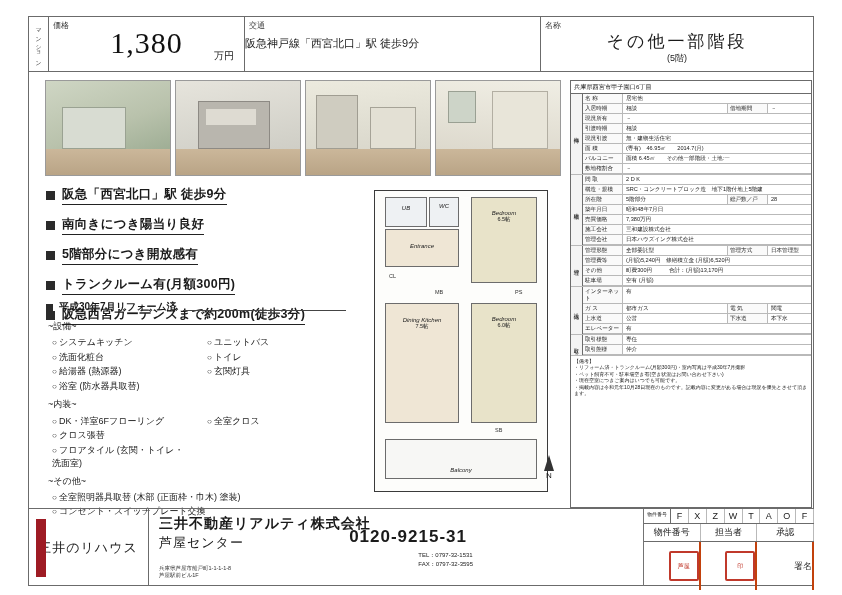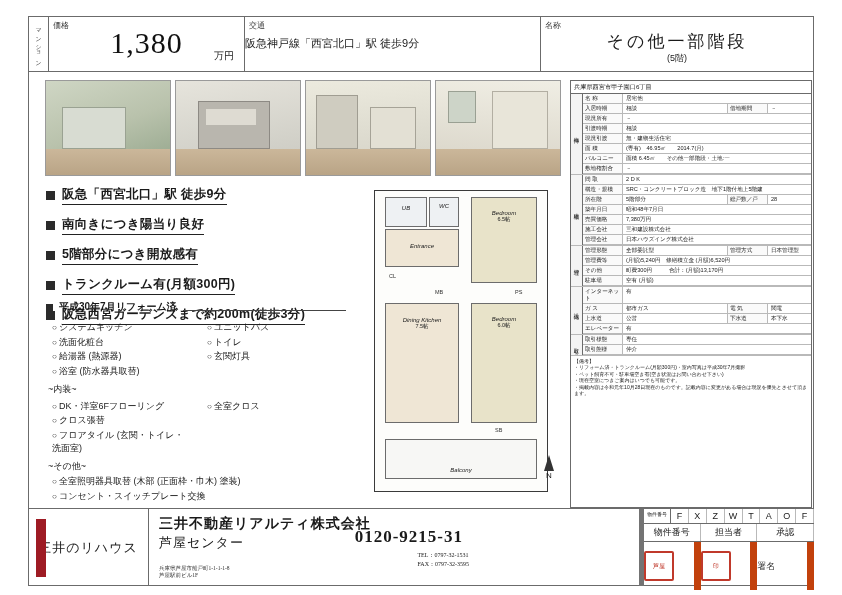--- a/index.html
+++ b/index.html
@@ -80,32 +80,32 @@
   .spec .v{flex:1;padding:1px 3px;box-sizing:border-box;}
   .spec .v2{width:46%;border-right:1px solid #b9b9b9;padding:1px 3px;box-sizing:border-box;}
   .spec .title{font-size:6.2px;padding:2px 3px;border-bottom:1px solid #6b6b6b;}
   .spec .note{font-size:5px;line-height:1.3;padding:2px 3px;}
 
   
   .footer{position:absolute;left:28px;top:508px;width:786px;height:78px;border-top:1px solid #6b6b6b;box-sizing:border-box;display:flex;}
   .fLogo{width:120px;border-right:1px solid #6b6b6b;display:flex;align-items:center;justify-content:center;position:relative;}
   .fLogo .bar{position:absolute;left:8px;top:10px;width:10px;height:58px;background:#9e1b24;}
   .fLogo .tx{font-size:13px;letter-spacing:1px;color:#222;}
-  .fMid{flex:1;border-right:5px solid #737373;position:relative;padding:6px 10px;box-sizing:border-box;font-family:Liberation Serif, serif;}
+  .fMid{flex:1;border-right:1px solid #737373;position:relative;padding:6px 10px;box-sizing:border-box;}
   .fComp{font-size:14px;font-weight:bold;letter-spacing:1px;}
   .fBranch{font-size:13px;margin-top:1px;letter-spacing:1px;}
   .fAddr{position:absolute;left:10px;bottom:6px;font-size:5.5px;line-height:1.4;color:#333;}
   .fTel{position:absolute;right:176px;top:18px;font-size:17px;font-weight:bold;letter-spacing:1px;}
   .fTel2{position:absolute;right:170px;top:42px;font-size:6px;line-height:1.5;text-align:left;}
   .fRight{width:170px;position:relative;}
   .codeRow{display:flex;border-bottom:1px solid #6b6b6b;}
   .codeRow .c{flex:1;text-align:center;font-size:9px;padding:2px 0;border-right:1px solid #b9b9b9;}
   .codeHdr{width:26px;font-size:5px;text-align:center;border-right:1px solid #6b6b6b;padding:2px 0;}
   .stampRow{display:flex;height:48px;}
-  .stampCell{flex:1;border-right:7px solid #c2410c;display:flex;align-items:center;justify-content:flex-start;font-size:5px;}
+  .stampCell{flex:1;border-right:2px solid #c2410c;display:flex;align-items:center;justify-content:flex-end;font-size:5px;}
   .stamp{width:26px;height:26px;border:2px solid #c0392b;color:#c0392b;font-size:6px;display:flex;align-items:center;justify-content:center;border-radius:2px;}
   .stampSig{font-size:9px;color:#333;}
 </style>
 </head>
 <body>
 
 <div class="sheet">
   <div class="frame"></div>
 
   <div class="hdr">
@@ -177,20 +177,21 @@
       </div>
   </div>
 
   <div class="reform">
     <div class="head">
       <div class="sq"></div>
       <div class="t">平成30年7月リフォーム済</div>
       <div class="rule"></div>
     </div>
 
+    <div class="grp">~設備~</div>
     <div class="cols">
       <ul>
         <li>システムキッチン</li>
         <li>洗面化粧台</li>
         <li>給湯器 (熱源器)</li>
         <li>浴室 (防水器具取替)</li>
       </ul>
       <ul>
         <li>ユニットバス</li>
         <li>トイレ</li>

